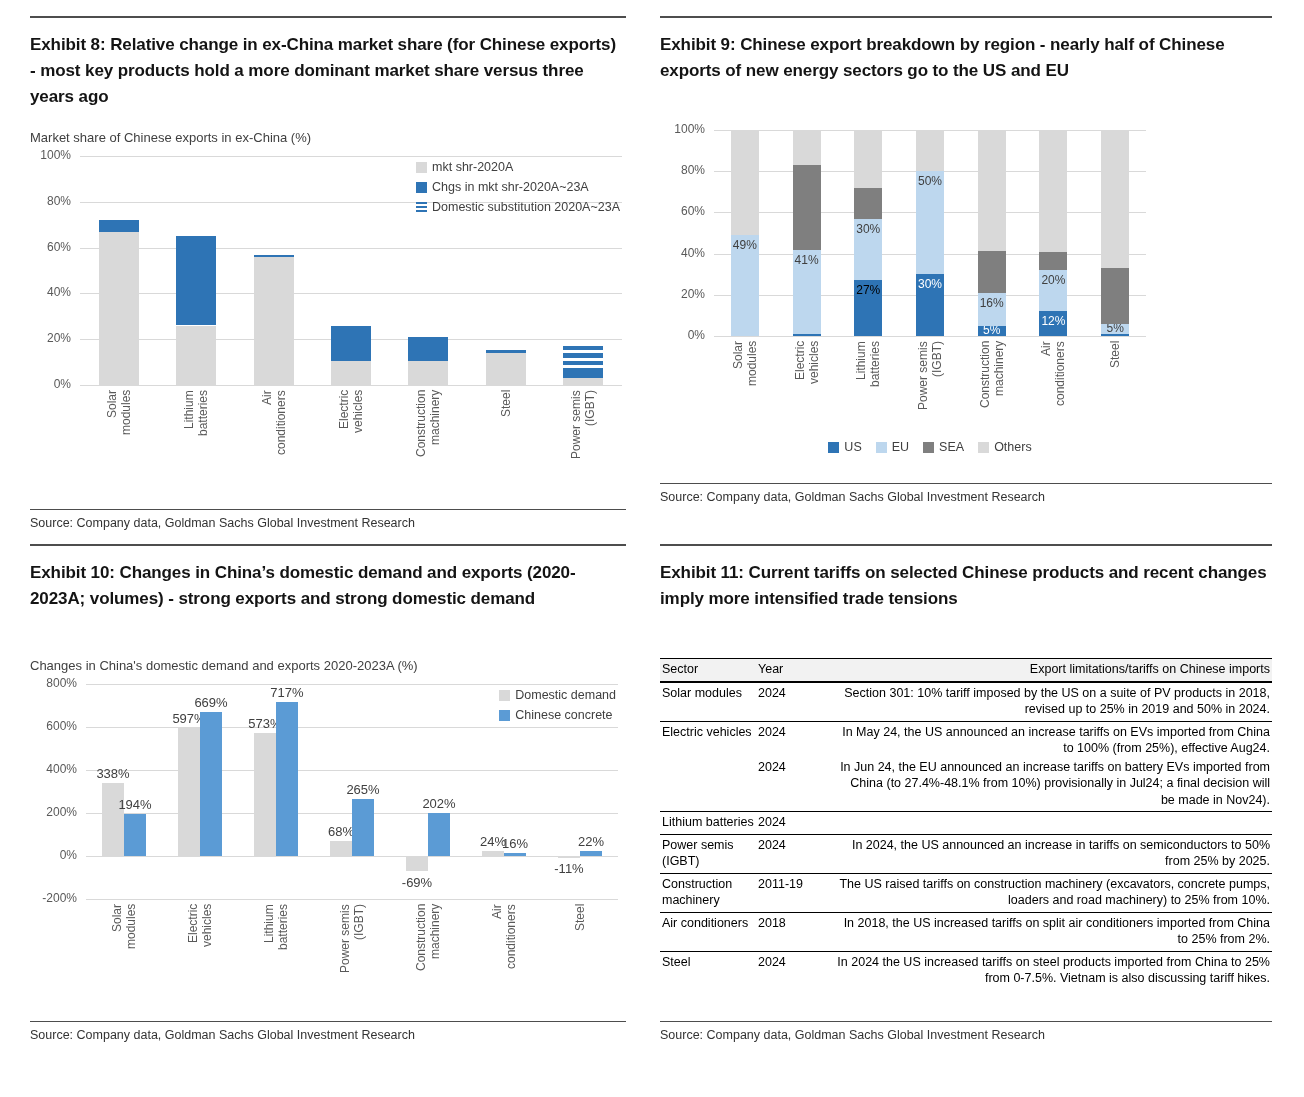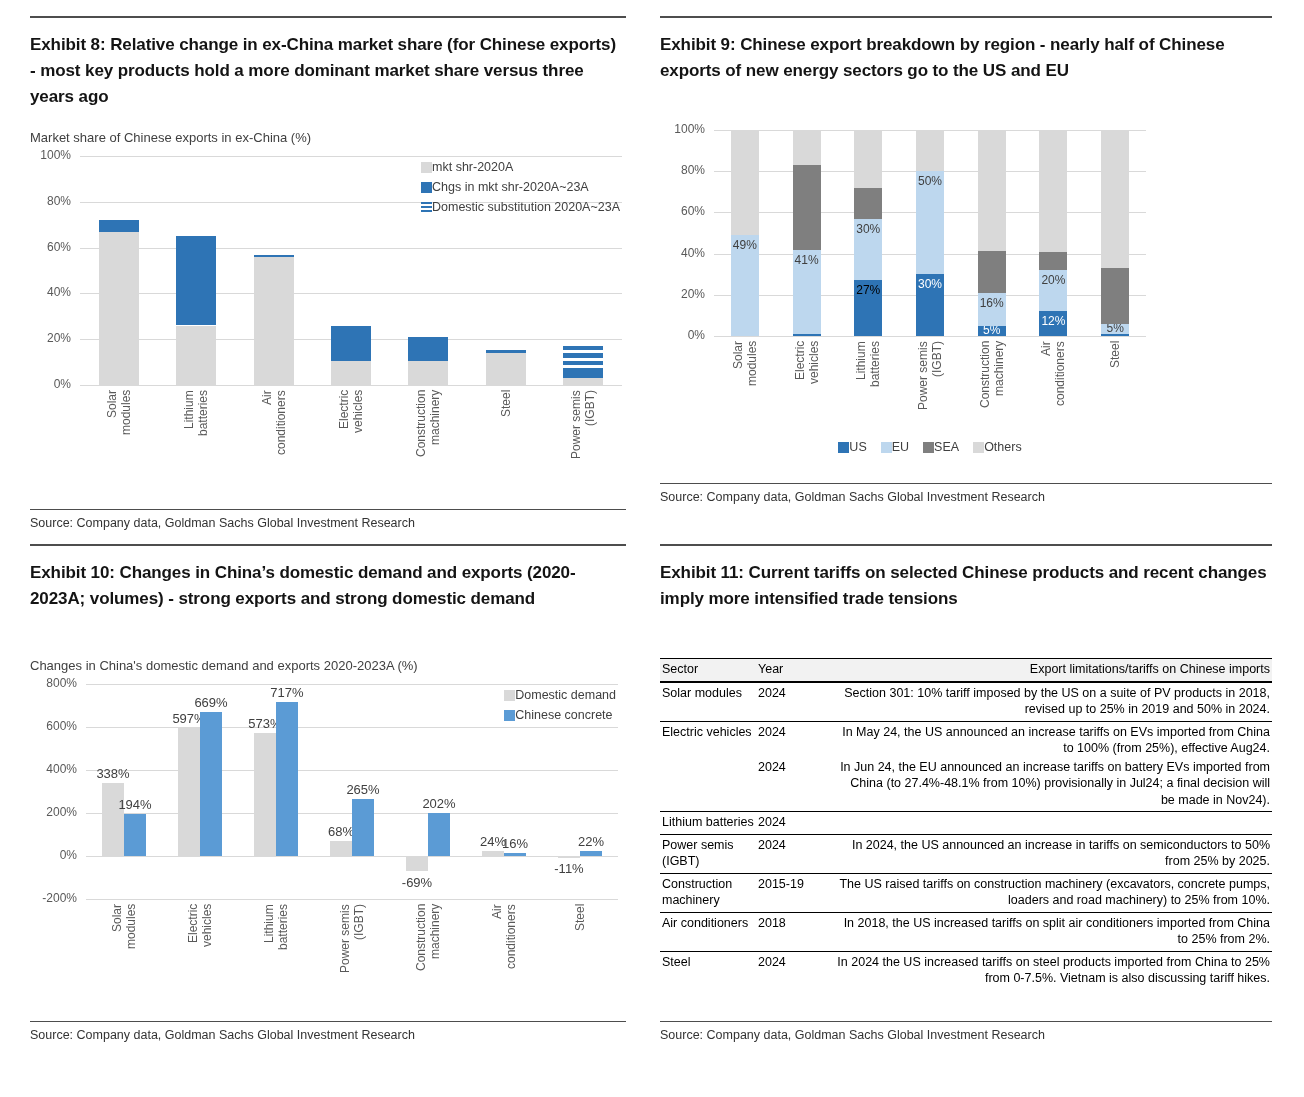--- a/index.html
+++ b/index.html
@@ -21,21 +21,21 @@
   .bar.striped{background:repeating-linear-gradient(180deg,#2e74b5 0 4px,#ffffff 4px 7.5px);}
   .seglabel{position:absolute;text-align:center;font-size:12px;line-height:15px;white-space:nowrap;}
   .glabel{font-size:13px;color:#404040;}
   .xlabel{position:absolute;display:flex;justify-content:center;align-items:flex-start;}
   .xlabel span{writing-mode:vertical-rl;transform:rotate(180deg);white-space:pre-line;height:100%;
     text-align:end;font-size:12px;line-height:14px;color:#595959;}
   .legend-tr{position:absolute;top:4px;right:2px;display:flex;flex-direction:column;gap:6px;
     font-size:12.5px;color:#404040;align-items:flex-start;}
   .legend-bottom{position:absolute;left:0;right:0;display:flex;justify-content:center;gap:14px;
     font-size:12.5px;color:#404040;}
-  .legend-item{display:flex;align-items:center;white-space:nowrap;}
+  .legend-item{display:flex;align-items:center;gap:5px;white-space:nowrap;}
   .swatch{width:11px;height:11px;flex:0 0 11px;}
   .swatch.striped-sm{background:repeating-linear-gradient(180deg,#2e74b5 0 2px,#ffffff 2px 4px);}
 
   .ttable{margin-top:0;min-height:351px;font-size:12.5px;line-height:1.32;}
   .t-header{display:flex;background:#f2f2f2;border-top:1px solid #000;border-bottom:2px solid #000;
     padding:2px 2px 3px 2px;}
   .col-sector{width:96px;flex:0 0 96px;}
   .col-year{width:76px;flex:0 0 76px;}
   .col-desc{flex:1;text-align:right;}
   .t-row{display:flex;border-bottom:1px solid #000;padding:2px 2px 3px 2px;}
@@ -367,21 +367,21 @@
               <div class="t-entry">
                 <div class="col-year">2024</div>
                 <div class="col-desc">In 2024, the US announced an increase in tariffs on semiconductors to 50% from 25% by 2025.</div>
               </div>
             </div>
           </div>
           <div class="t-row">
             <div class="col-sector">Construction machinery</div>
             <div class="t-entries">
               <div class="t-entry">
-                <div class="col-year">2015-19</div>
+                <div class="col-year">2011-19</div>
                 <div class="col-desc">The US raised tariffs on construction machinery (excavators, concrete pumps, loaders and road machinery) to 25% from 10%.</div>
               </div>
             </div>
           </div>
           <div class="t-row">
             <div class="col-sector">Air conditioners</div>
             <div class="t-entries">
               <div class="t-entry">
                 <div class="col-year">2018</div>
                 <div class="col-desc">In 2018, the US increased tariffs on split air conditioners imported from China to 25% from 2%.</div>

